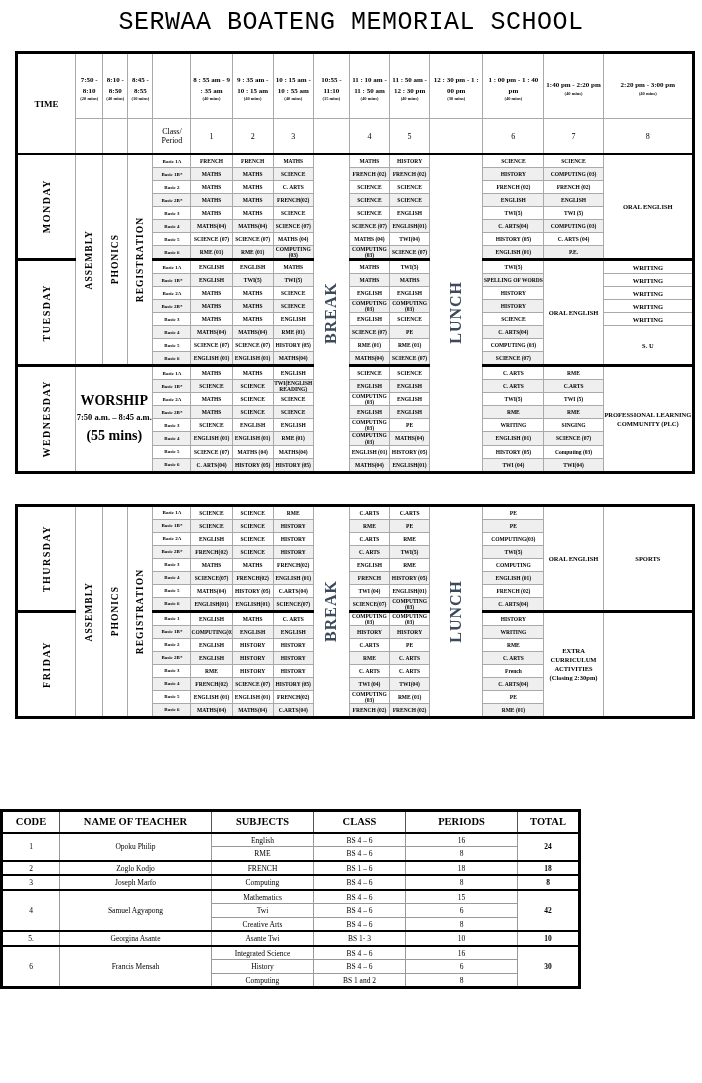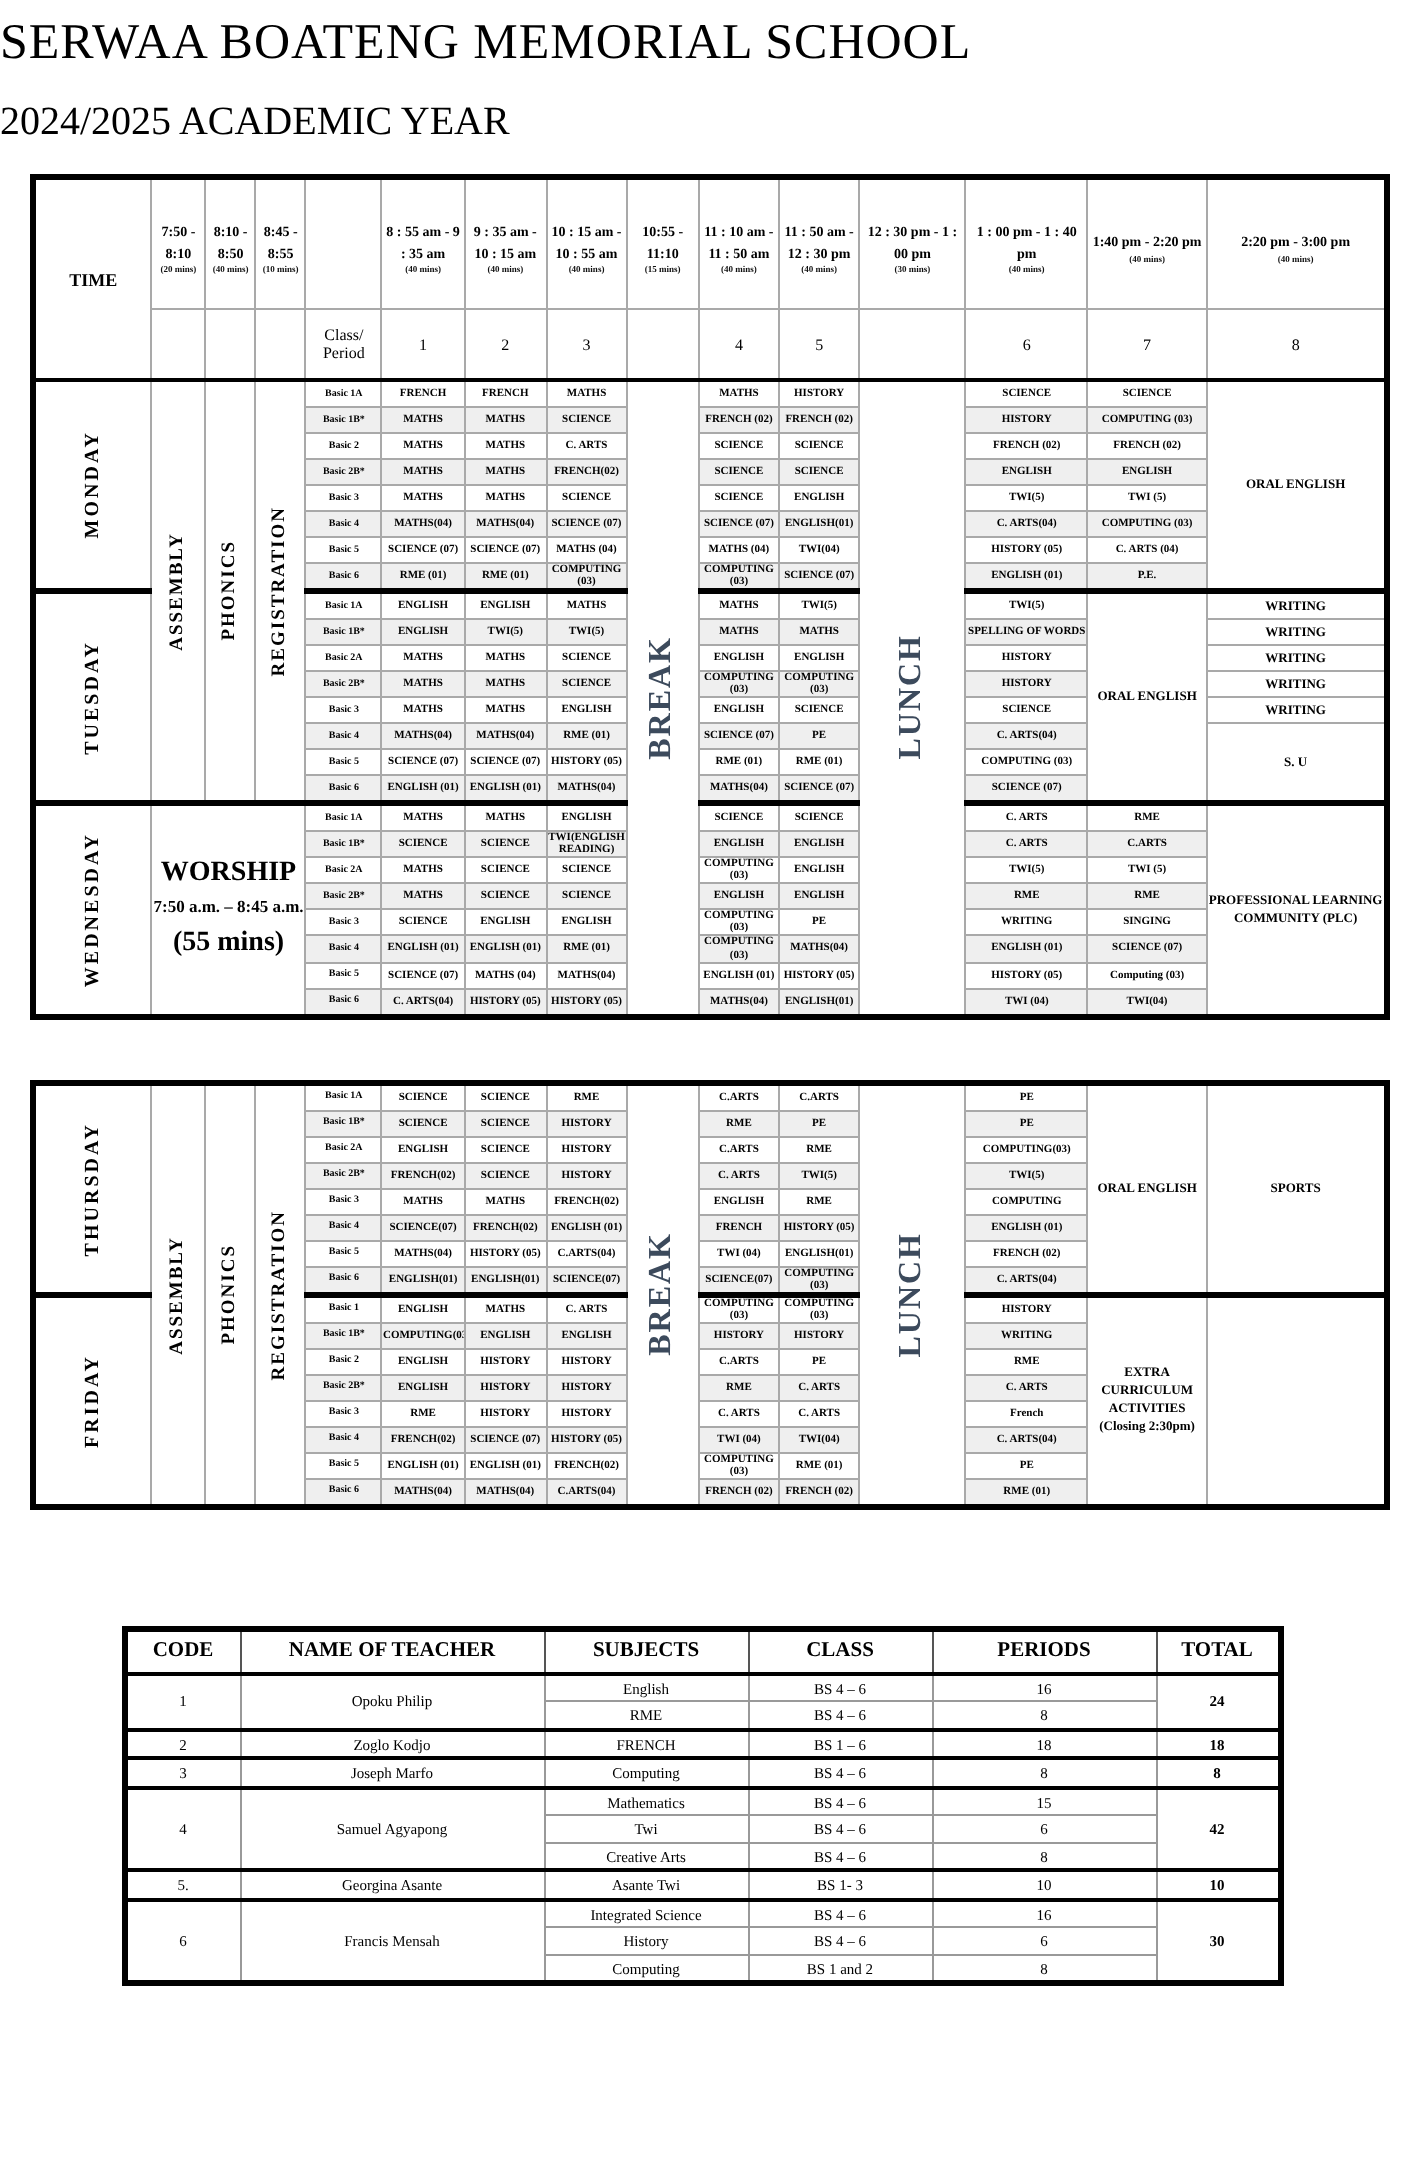--- a/index.html
+++ b/index.html
@@ -1,20 +1,20 @@
 <!DOCTYPE html>
 <html><head>
 <meta charset="utf-8">
 <style>
   html,body{margin:0;padding:0;background:#fff;width:702px;}
   body{font-family:"Liberation Serif", serif; color:#000; -webkit-font-smoothing:antialiased;}
   .page{width:702px;height:1083px;position:relative;overflow:hidden;background:#fff;}
 
   
-  .titleblock{text-align:left;}
+  .titleblock{text-align:center;font-family:Liberation Mono, monospace;}
   .title{font-size:25px;letter-spacing:.5px;margin-top:8px;}
   .subtitle{font-size:20px;margin-top:14px;}
   .heading{font-size:17px;margin-top:14px;text-decoration:underline;}
 
   
   .tt-wrap{margin-left:15px;width:680px;}
   table.grid{border-collapse:collapse;table-layout:fixed;width:680px;border:3px solid #000;}
   table.grid th, table.grid td{border:1px solid #a9a9a9;padding:0;overflow:hidden;vertical-align:middle;text-align:center;}
   table.grid thead{border-bottom:2px solid #000;}
   tr.day-start td{border-top:3px solid #000;}
@@ -33,35 +33,34 @@
   .classlabel{font-size:5px;font-weight:bold;text-align:left;padding-left:2px;background:#fff;}
   .sub{font-size:5.5px;font-weight:bold;line-height:1.1;}
   .merged-cell{font-size:6.5px;font-weight:bold;white-space:pre-line;line-height:1.4;}
   .worship-cell{background:#fff;vertical-align:middle;}
   .worship-title{font-size:14px;font-weight:bold;}
   .worship-time{font-size:8.5px;font-weight:bold;margin-top:3px;}
   .worship-dur{font-size:14px;font-weight:bold;margin-top:6px;}
   .gap2{height:30px;}
 
   
-  .teacher-wrap{margin-top:58px;display:flex;justify-content:center;}
+  .teacher-wrap{margin-top:90px;display:flex;}
   table.tgrid{border-collapse:collapse;table-layout:fixed;width:578px;border:3px solid #000;}
   table.tgrid th{border:1px solid #555;font-size:10.5px;font-weight:bold;height:18px;}
   table.tgrid td{border:1px solid #999;font-size:7.5px;height:12.5px;padding:0 3px;text-align:center;vertical-align:middle;}
   table.tgrid tr.tgroup-start td{border-top:2px solid #000;}
   td.tname, td.tsub{text-align:left;}
   td.ttotal{font-weight:bold;}
 </style>
 </head>
 <body>
 
 <div class="page">
   <div class="titleblock">
     <div class="title">SERWAA BOATENG MEMORIAL SCHOOL</div>
-    <div class="subtitle">2024/2025 ACADEMIC YEAR</div>
   </div>
 
   <div class="tt-wrap" style="margin-top:14px;" id="week1">
       <table class="grid">
         <colgroup>
           <col style="width: 59px;">
           <col style="width: 27px;">
           <col style="width: 25px;">
           <col style="width: 25px;">
           <col style="width: 38px;">

